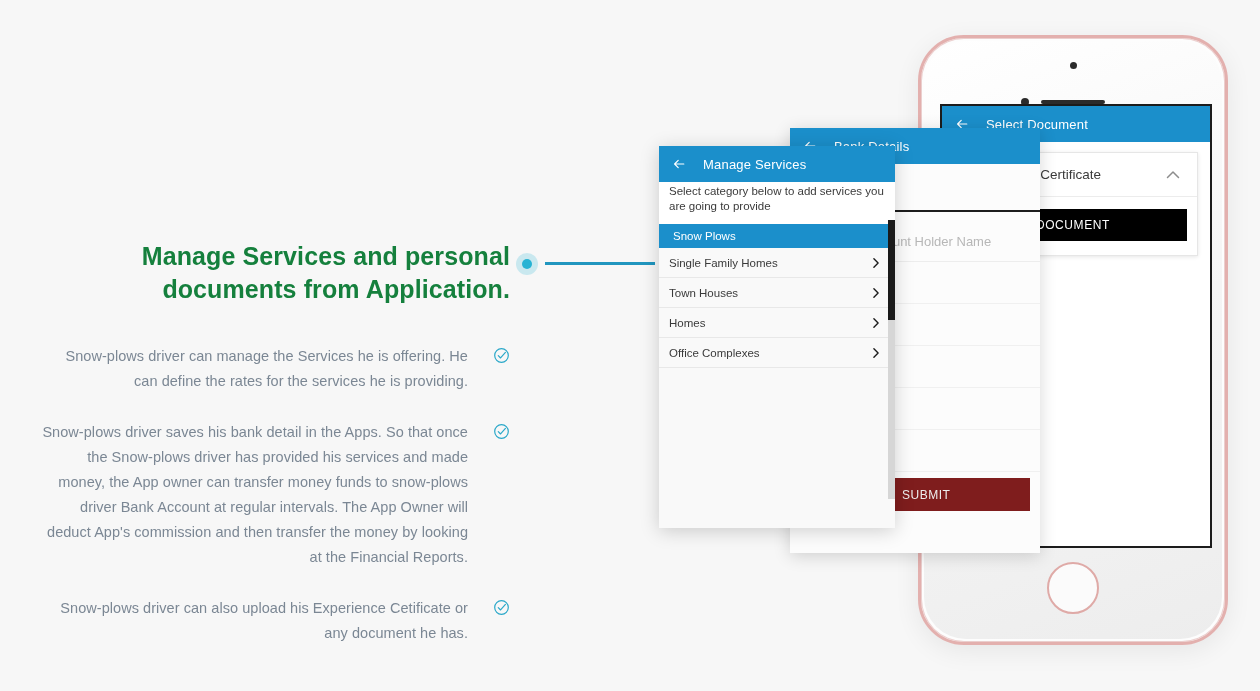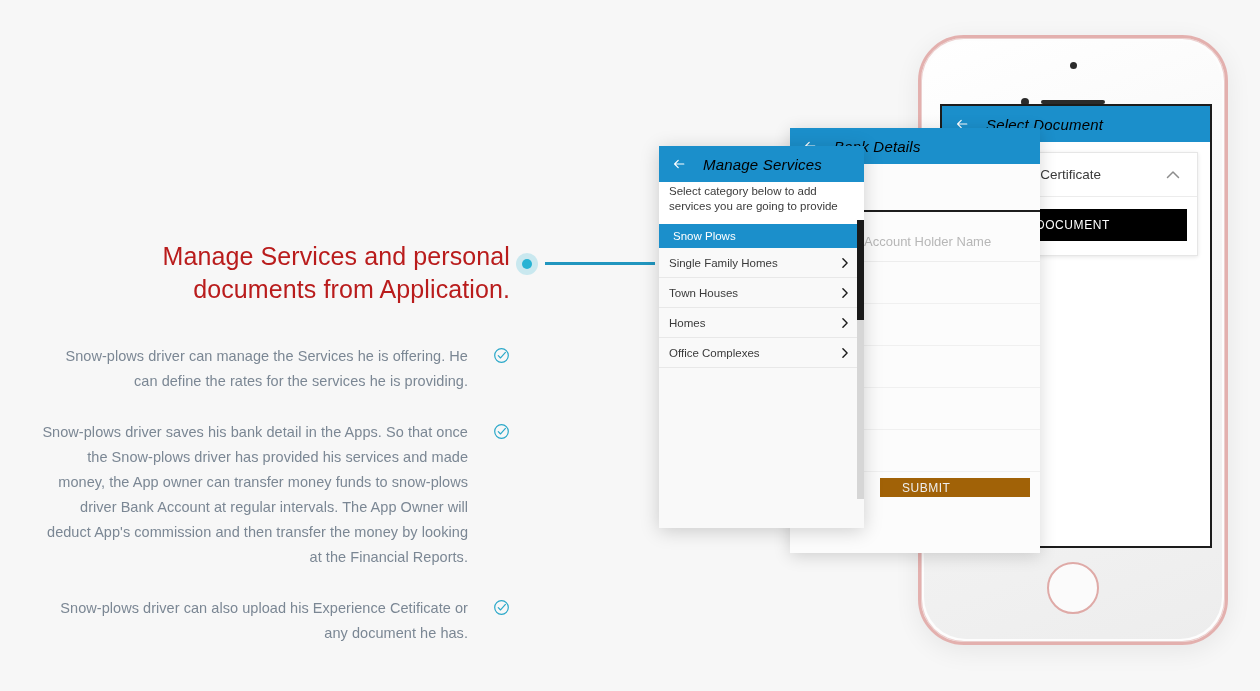--- a/index.html
+++ b/index.html
@@ -7,22 +7,22 @@
     width: 1260px; height: 691px;
     background: #f7f7f7;
     font-family: "Liberation Sans", sans-serif;
     overflow: hidden;
   }
   #root { position: relative; width: 1260px; height: 691px; }
 
   
   .copy { position: absolute; left: 40px; top: 240px; width: 470px; text-align: right; }
   .headline {
-    font-size: 25px; line-height: 33px; color: #b91c1c;
-    font-weight: 400; letter-spacing: .1px;
+    font-size: 25px; line-height: 33px; color: #15803d;
+    font-weight: 700; letter-spacing: .1px;
   }
   .para-row { position: relative; margin-top: 26px; padding-right: 42px; }
   .para-row.first { margin-top: 38px; }
   .para {
     font-size: 14.5px; line-height: 25px; color: #7b8794;
     text-align: right; letter-spacing: .05px;
   }
   .tick { position: absolute; right: 0; top: 3px; width: 17px; height: 17px; }
 
   
@@ -67,21 +67,21 @@
     position: absolute; left: 50%; bottom: 28px; margin-left: -26px;
     width: 52px; height: 52px; border-radius: 50%;
     border: 2.5px solid #dfaaa7; background: #fbfbfb;
   }
 
   
   .appbar {
     height: 36px; background: #1b8fcb; display: flex; align-items: center;
     padding-left: 12px; gap: 16px;
   }
-  .appbar-title { color: #000000; font-size: 15px; letter-spacing: .2px; font-style: italic; }
+  .appbar-title { color: #ffffff; font-size: 13px; letter-spacing: .2px; }
   .back-arrow { width: 16px; height: 16px; flex: none; }
 
   
   .doc-card {
     position: absolute; left: 12px; top: 46px; right: 12px;
     background: #fff; border: 1px solid #e6e6e6;
     box-shadow: 0 1px 4px rgba(0,0,0,.10);
   }
   .doc-row {
     height: 44px; display: flex; align-items: center; justify-content: space-between;
@@ -104,28 +104,28 @@
   .bank-underline {
     position: absolute; left: 0; right: 0; top: 46px; height: 2px; background: #1d1d1d;
   }
   .bank-field {
     position: absolute; left: 0; right: 0; height: 40px;
     display: flex; align-items: center; padding-left: 74px;
     font-size: 13px; color: #b7b7b7; border-bottom: 1px solid #ededed;
   }
   .bank-blank { position: absolute; left: 0; right: 0; height: 42px; border-bottom: 1px solid #f0f0f0; }
   .submit-btn {
-    position: absolute; left: 90px; top: 314px; width: 150px; height: 19px;
-    background: #a16207; display: flex; align-items: center; padding-left: 22px;
+    position: absolute; left: 90px; top: 314px; width: 150px; height: 33px;
+    background: #7f1d1d; display: flex; align-items: center; padding-left: 22px;
   }
   .submit-btn span { color: #eeeeee; font-size: 12px; letter-spacing: .5px; }
 
   
   .ms-card {
-    position: absolute; left: 659px; top: 146px; width: 205px; height: 382px;
+    position: absolute; left: 659px; top: 146px; width: 236px; height: 382px;
     background: #f9f9f9; box-shadow: 0 3px 18px rgba(0,0,0,.18);
   }
   .ms-hint {
     background: #ffffff; padding: 2px 10px 10px 10px;
     font-size: 11.5px; line-height: 15px; color: #3b3b3b;
   }
   .ms-selected {
     background: #1b8fcb; color: #ffffff; font-size: 11.5px;
     height: 24px; display: flex; align-items: center; padding-left: 14px;
   }

